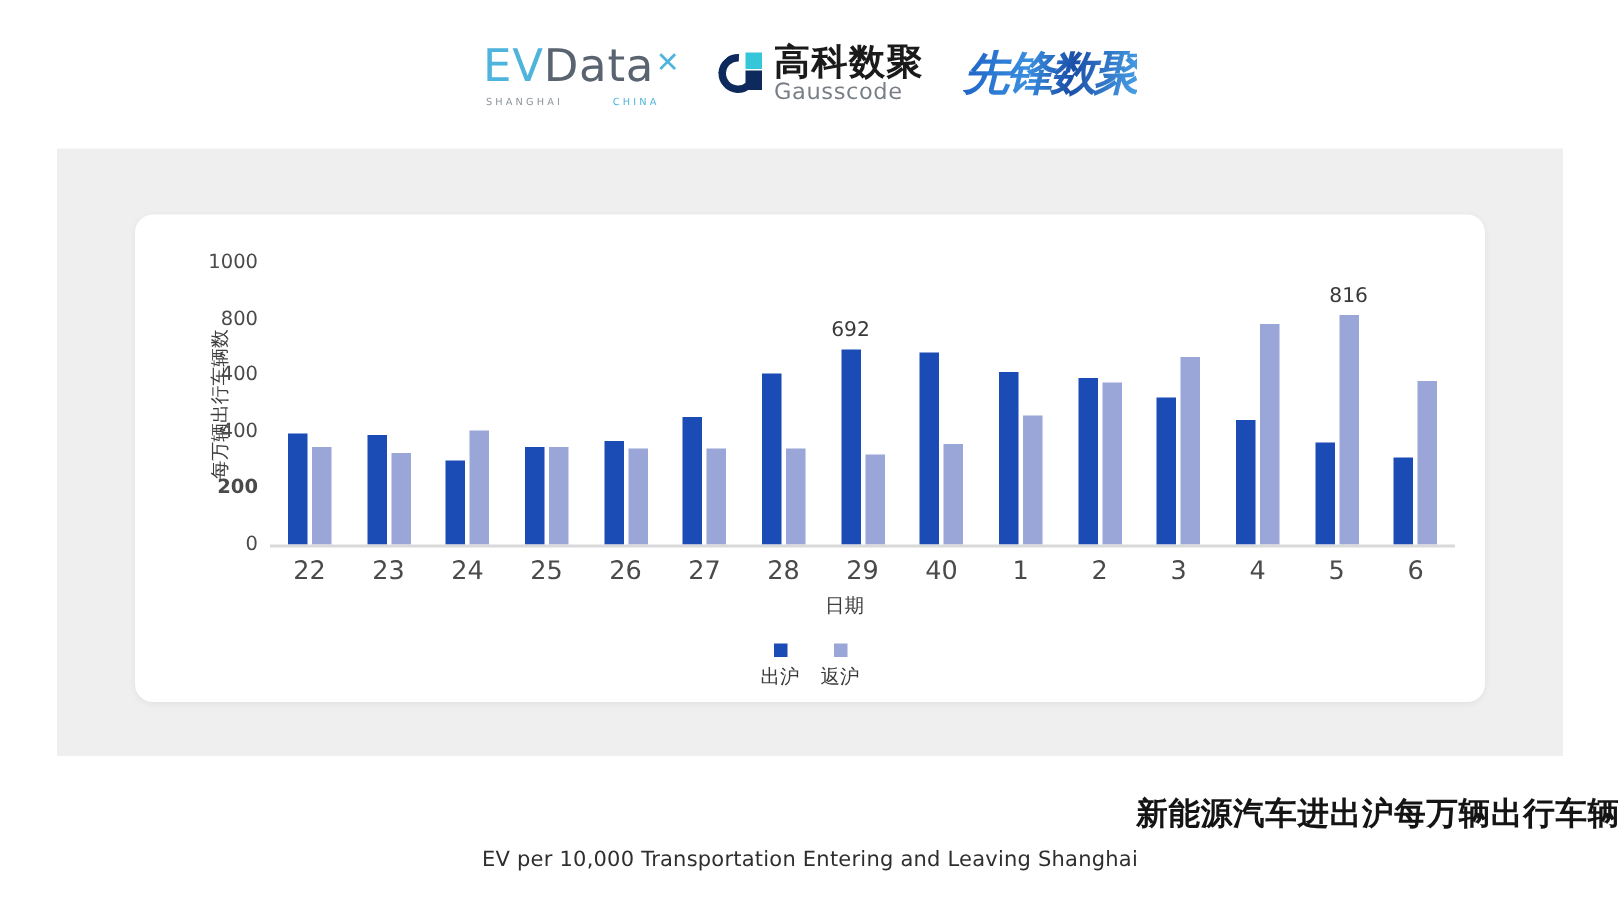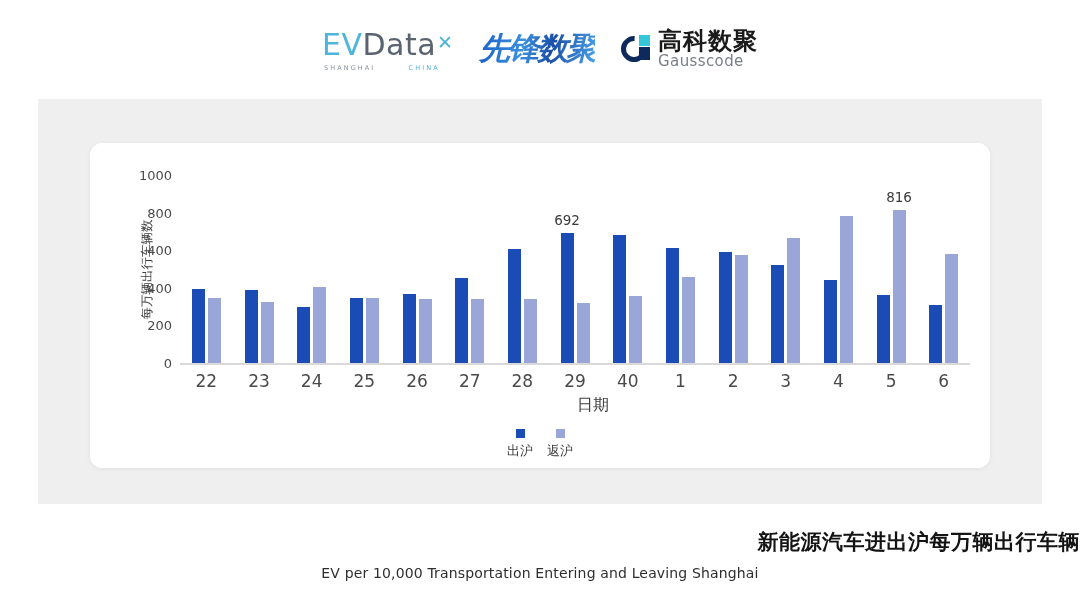--- a/index.html
+++ b/index.html
@@ -132,22 +132,22 @@
   }
   .xticks {
     position: absolute; left: 90px; top: 228px; width: 790px;
     display: flex; justify-content: space-between;
   }
   .xtick {
     flex: 1 1 0; text-align: center; font-size: 17px; color: #4A4A4A;
     font-family: "DejaVu Sans", sans-serif;
   }
   .xlabel {
-    position: absolute; left: 108px; top: 252px; width: 790px;
-    text-align: center; font-size: 16px; color: #3C3C3C;
+    position: absolute; left: 78px; top: 252px; width: 790px;
+    text-align: center; font-size: 13px; color: #3C3C3C;
     font-family: "DejaVu Sans", sans-serif;
   }
   .legend {
     position: absolute; left: 0; top: 286px; width: 900px;
     display: flex; align-items: center; justify-content: center; gap: 14px;
   }
   .legend-item { display: flex; align-items: center; gap: 4px; flex-direction: column; }
   .legend-swatch { width: 9px; height: 9px; }
   .legend-text {
     font-size: 13px; color: #3A3A3A;
@@ -178,46 +178,46 @@
         <span class="evdata-word ev-ev">EV</span>
         <span class="evdata-word ev-data">Data</span>
         <span class="evdata-x">✕</span>
       </div>
       <div class="evdata-sub">
         <span class="sub-sh">SHANGHAI</span>
         <span class="sub-cn">CHINA</span>
       </div>
     </div>
 
-    <div class="logo">
-      <span class="xianfeng">先锋数聚</span>
-    </div>
-
     <div class="logo gauss">
       <div class="gauss-mark">
         <div class="gauss-c"></div>
         <div class="gauss-sq"></div>
         <div class="gauss-sq2"></div>
       </div>
       <div class="gauss-txt">
         <span class="gauss-cn">高科数聚</span>
         <span class="gauss-en">Gausscode</span>
       </div>
     </div>
 
+    <div class="logo">
+      <span class="xianfeng">先锋数聚</span>
+    </div>
+
   </div>
 
   <div class="panel">
     <div class="card">
       <div class="chart-area">
 
         <div class="ylabel">每万辆出行车辆数</div>
         <div class="ytick-wrap" id="yticks">
             <div class="ytick" style="top: 220px;">0</div>
-            <div class="ytick" style="top: 182.4px;">200</div>
+            <div class="ytick" style="top: 182.4px; font-weight: bold;">200</div>
             <div class="ytick" style="top: 144.8px;">400</div>
             <div class="ytick" style="top: 107.2px;">400</div>
             <div class="ytick" style="top: 69.6px;">800</div>
             <div class="ytick" style="top: 32px;">1000</div>
           </div>
 
         <div class="plot">
           <div class="bars" id="bars">
               <div class="group">
                 <div class="bar out" style="height: 74.448px; background: rgb(27, 75, 181);"></div>

